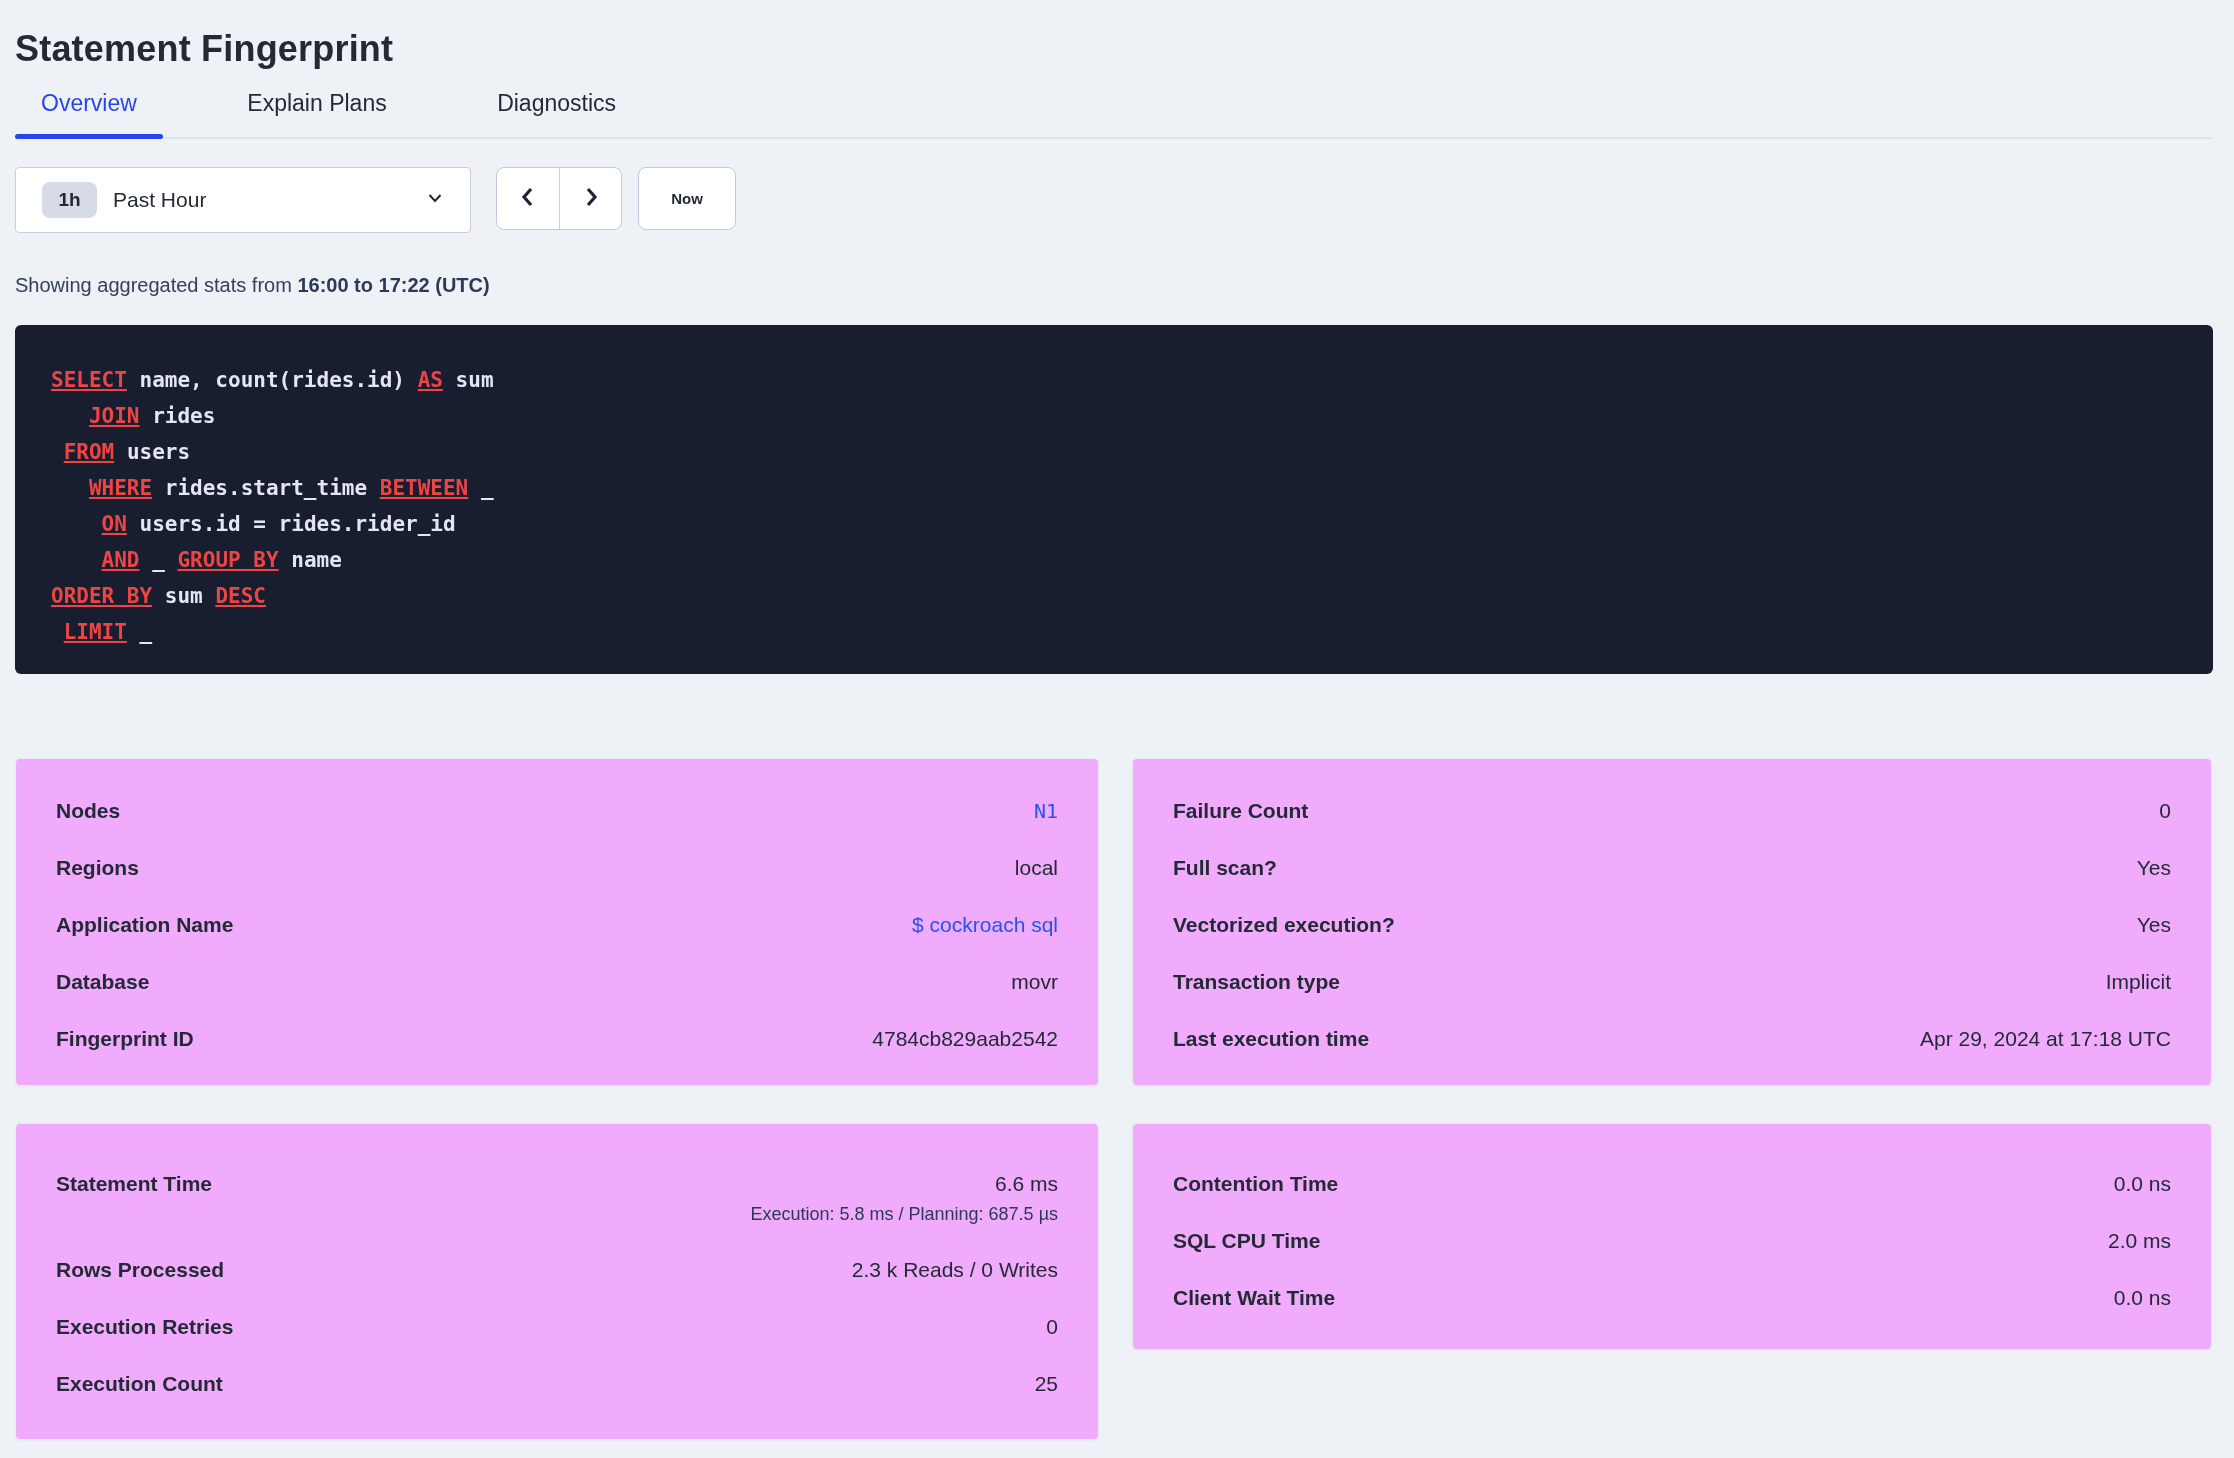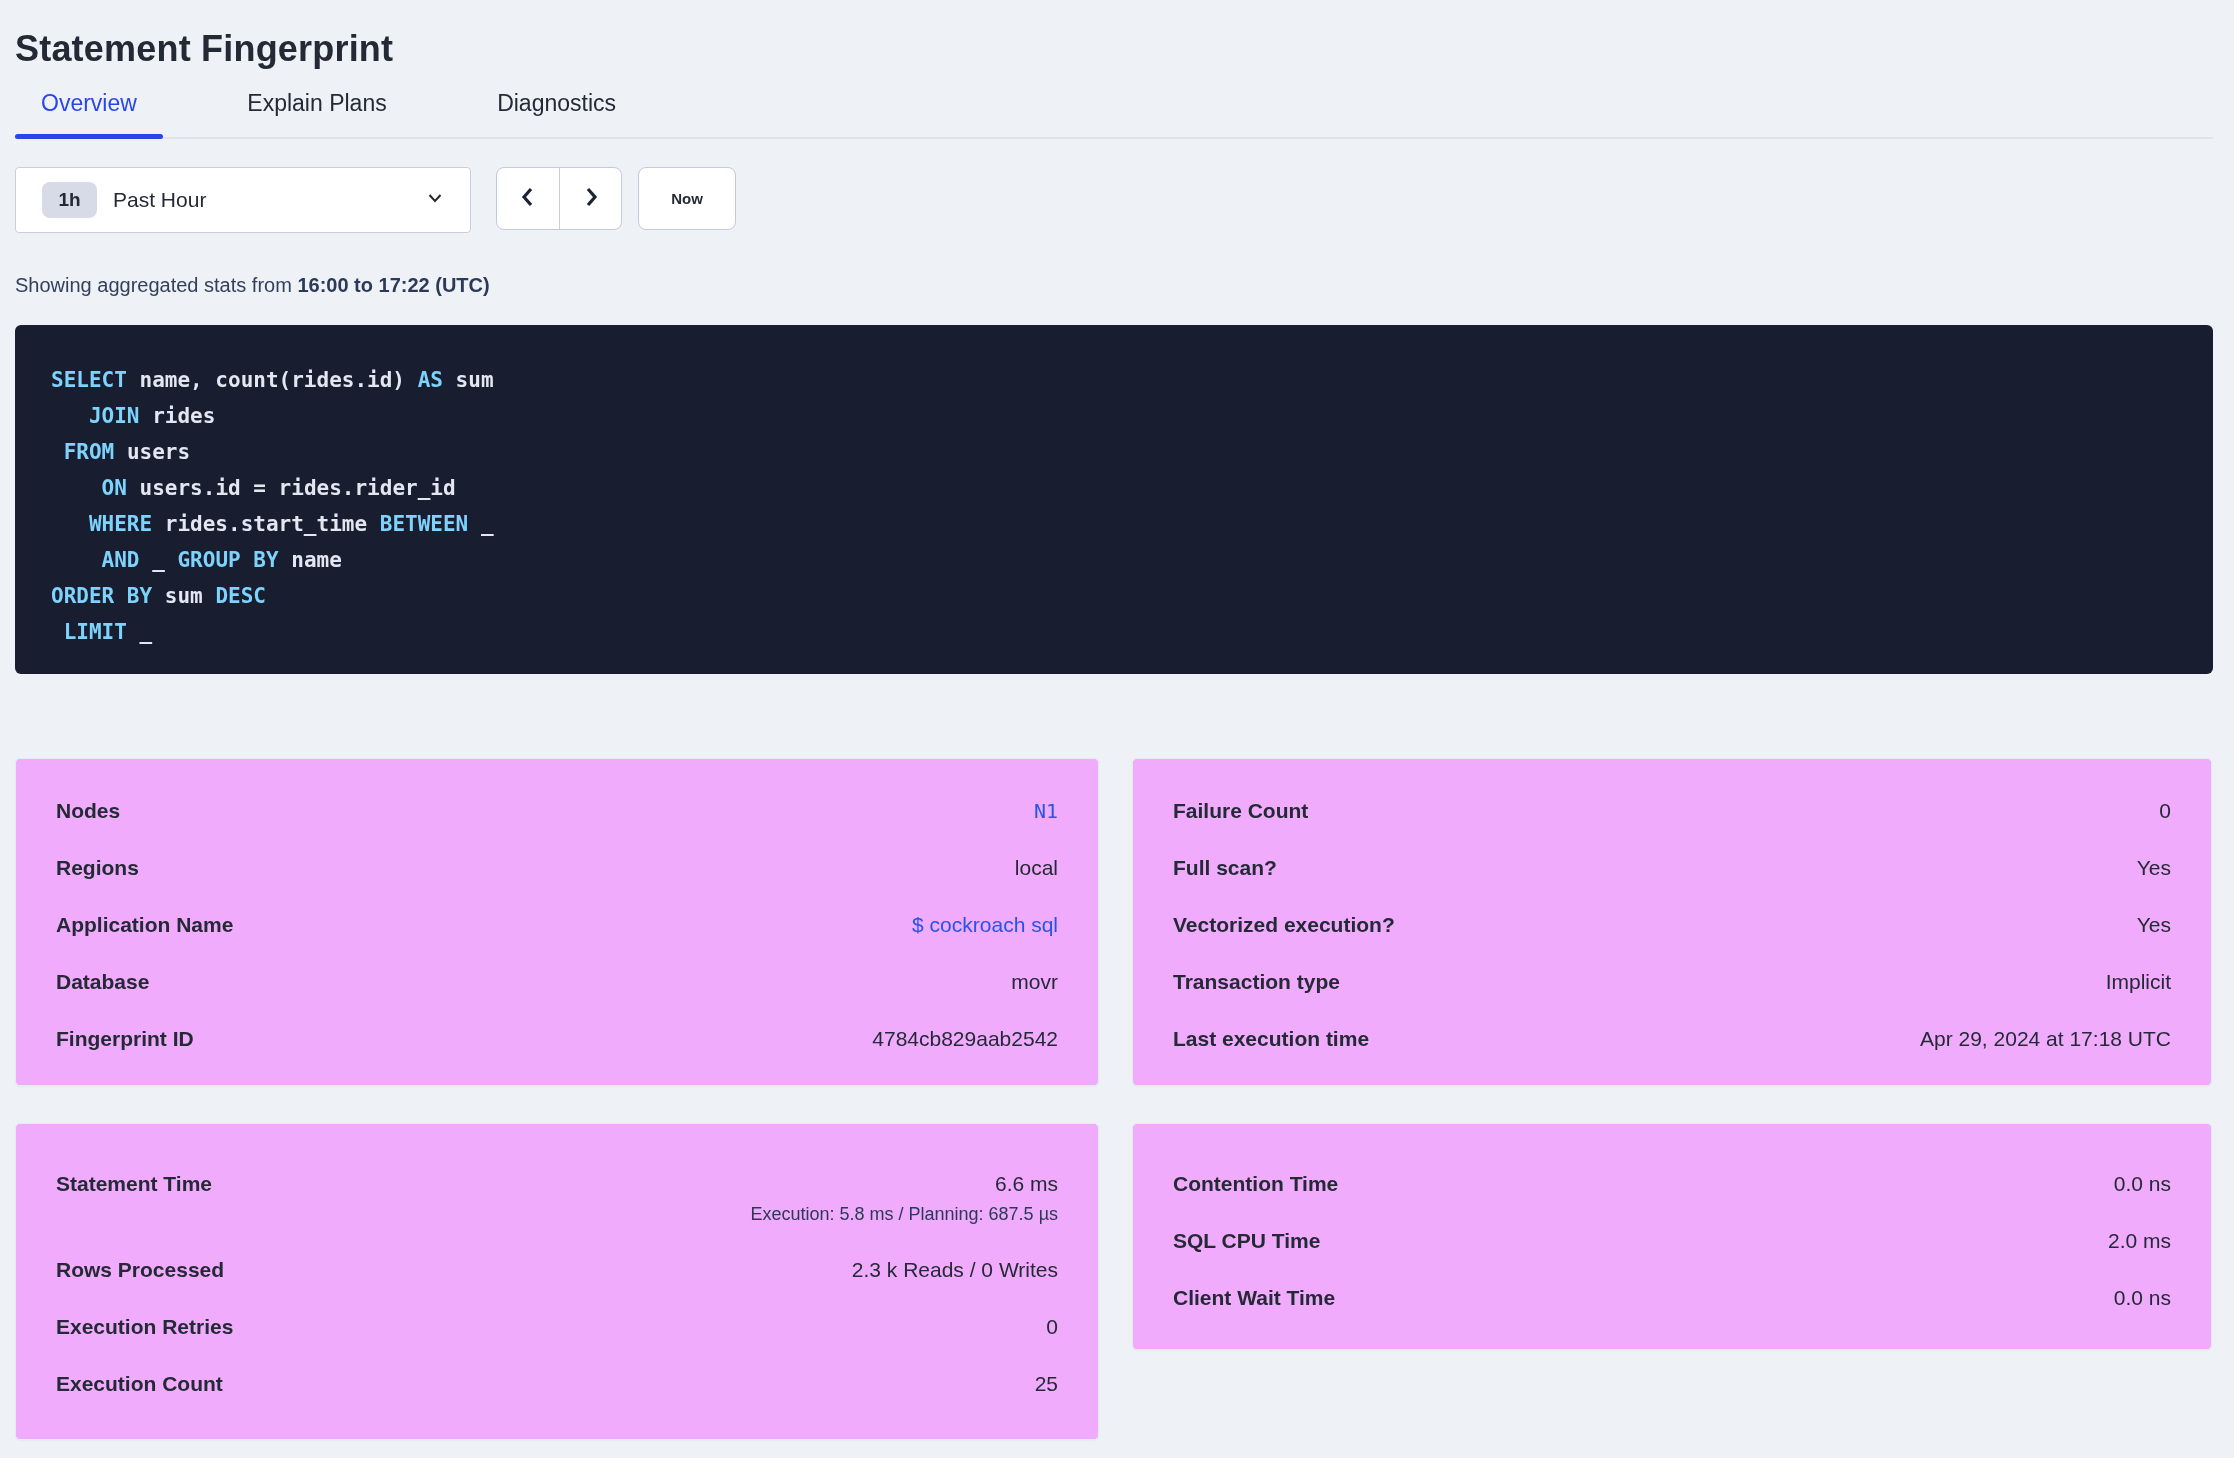--- a/index.html
+++ b/index.html
@@ -58,21 +58,21 @@
   
   .sql-box {
     margin-top:28px; background:#181d2f; border-radius:6px;
     padding:37px 36px; height:349px;
   }
   .sql-line {
     font-family:"DejaVu Sans Mono", monospace;
     font-size:21px; font-weight:bold; line-height:36px;
     white-space:pre; color:#e4e7f2;
   }
-  .sql-kw { color:#7dd3fc; }
+  .sql-kw { color:#ef4444;text-decoration:underline; }
   .sql-id { color:#e4e7f2; }
 
   
   .cards-row { display:flex; gap:33px; margin-top:84px; }
   .cards-row.second { margin-top:37px; }
   .card {
     background:#f0abfc; border:1px solid #e7eaf1; border-radius:5px;
     box-shadow:0 1px 2px rgba(36,42,53,0.04);
     padding:40px 40px 0 40px;
   }
@@ -128,22 +128,22 @@
   </div>
   <button class="now-btn">Now</button>
 </div>
 
 <p class="stats-line"><span>Showing aggregated stats from </span><b>16:00 to 17:22 (UTC)</b></p>
 
 <div class="sql-box">
     <div class="sql-line"><span class="sql-kw">SELECT</span><span class="sql-id"> name, count(rides.id) </span><span class="sql-kw">AS</span><span class="sql-id"> sum</span></div>
     <div class="sql-line"><span class="sql-id">   </span><span class="sql-kw">JOIN</span><span class="sql-id"> rides</span></div>
     <div class="sql-line"><span class="sql-id"> </span><span class="sql-kw">FROM</span><span class="sql-id"> users</span></div>
+    <div class="sql-line"><span class="sql-id">   </span><span class="sql-kw">WHERE</span><span class="sql-id"> rides.start_time </span><span class="sql-kw">BETWEEN</span><span class="sql-id"> _</span></div>
     <div class="sql-line"><span class="sql-id">    </span><span class="sql-kw">ON</span><span class="sql-id"> users.id = rides.rider_id</span></div>
-    <div class="sql-line"><span class="sql-id">   </span><span class="sql-kw">WHERE</span><span class="sql-id"> rides.start_time </span><span class="sql-kw">BETWEEN</span><span class="sql-id"> _</span></div>
     <div class="sql-line"><span class="sql-id">    </span><span class="sql-kw">AND</span><span class="sql-id"> _ </span><span class="sql-kw">GROUP BY</span><span class="sql-id"> name</span></div>
     <div class="sql-line"><span class="sql-kw">ORDER BY</span><span class="sql-id"> sum </span><span class="sql-kw">DESC</span></div>
     <div class="sql-line"><span class="sql-id"> </span><span class="sql-kw">LIMIT</span><span class="sql-id"> _</span></div>
   </div>
 
 <div class="cards-row">
   <div class="card tall">
       <div class="card-row">
         <span class="row-label">Nodes</span>
         <span class="row-value-wrap"><span class="row-value link mono">N1</span></span>

